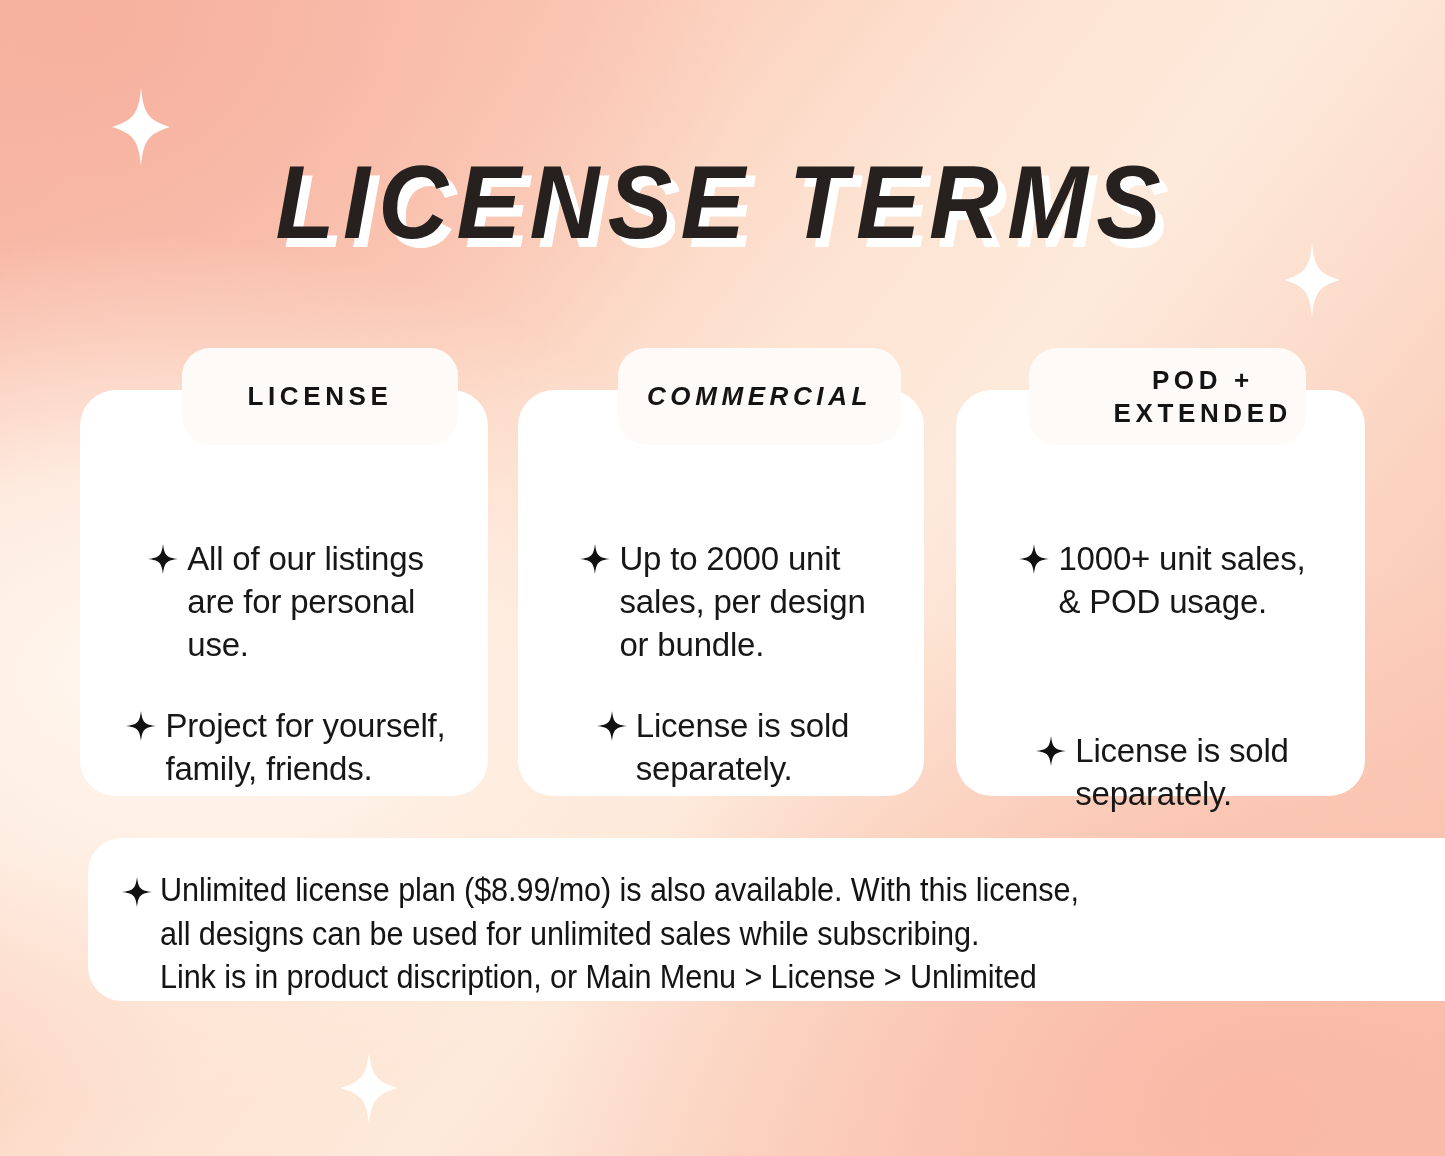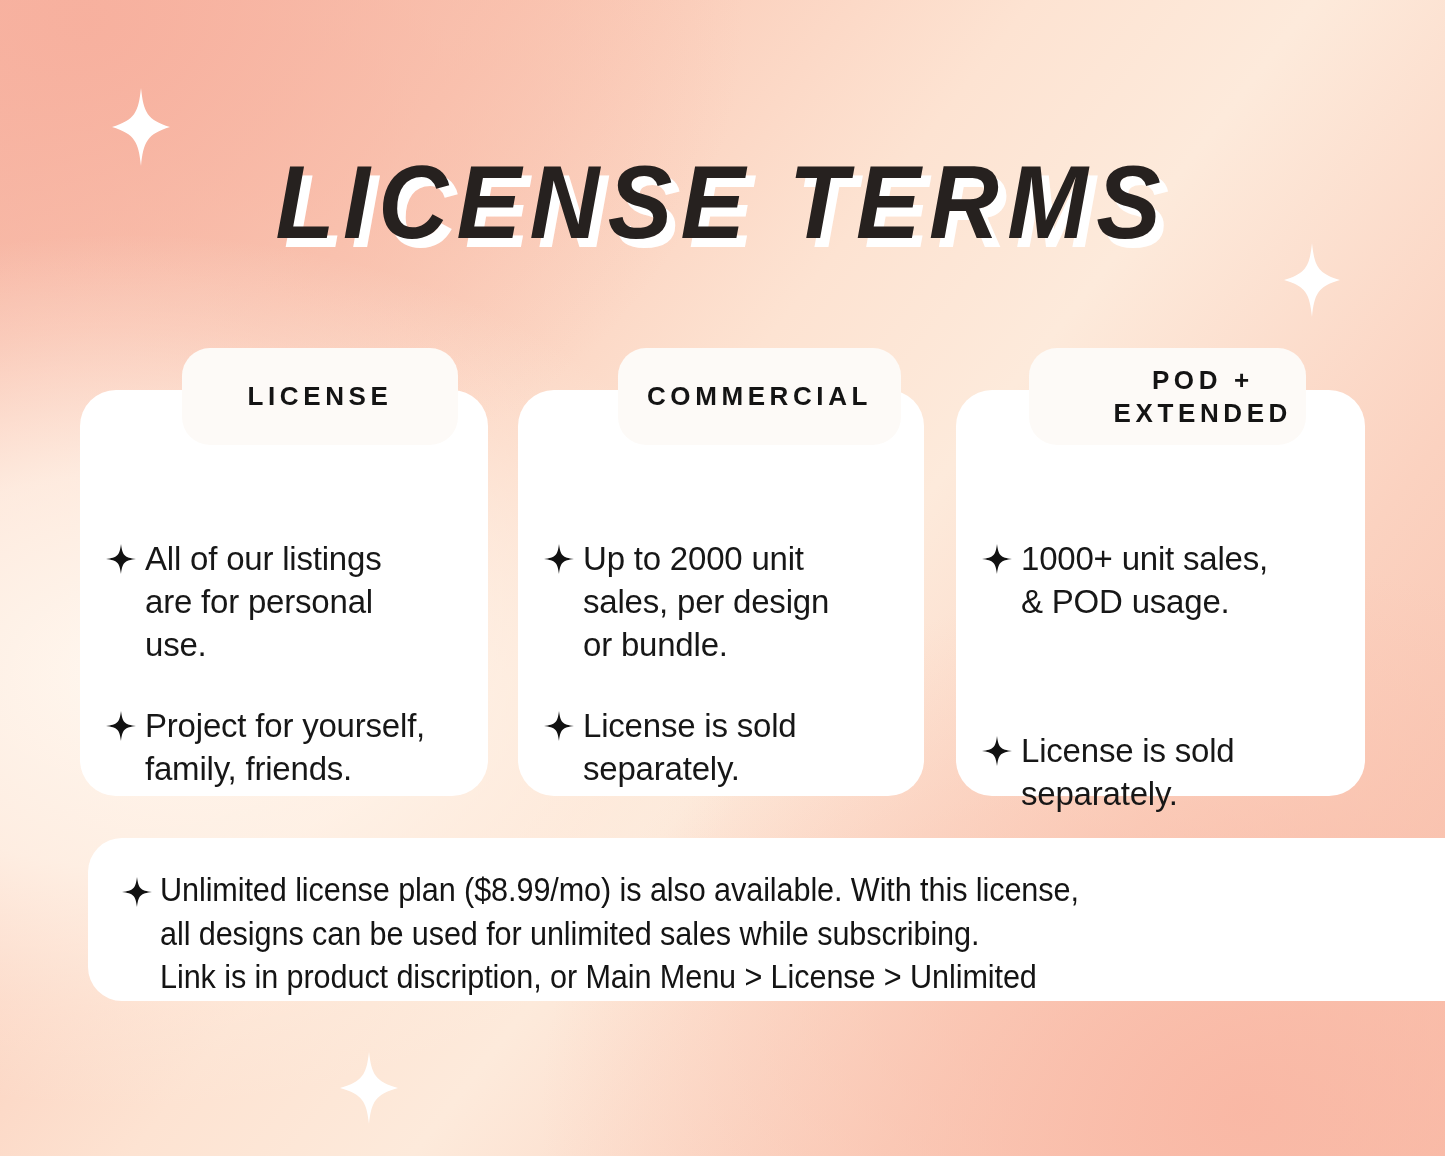--- a/index.html
+++ b/index.html
@@ -82,21 +82,21 @@
     border-radius: 28px;
     display: flex;
     align-items: center;
     justify-content: center;
     text-align: center;
     height: 97px;
     box-sizing: border-box;
     padding: 0 14px;
   }
   .badge.b1 { left: 102px; width: 276px; }
-  .badge.b2 { left: 538px; width: 283px; }
+  .badge.b2 { left: 538px; width: 283px; font-style: italic; }
   .badge.b3 { left: 949px; width: 277px; justify-content: flex-end; }
 
   .badge-text {
     font-family: "Liberation Sans", sans-serif;
     font-weight: bold;
     font-size: 26px;
     letter-spacing: 4.6px;
     color: #141414;
     line-height: 1.25;
     white-space: pre-line;
@@ -107,20 +107,21 @@
     left: 0;
     top: 98px;
     right: 0;
     padding: 50px 22px 0 26px;
     box-sizing: border-box;
   }
   .bullet {
     display: flex;
     align-items: flex-start;
     margin-bottom: 38px;
+    justify-content: center;
   }
   .bullet:last-child { margin-bottom: 8px; }
   .bullet .star {
     flex: 0 0 auto;
     width: 30px;
     margin-right: 9px;
     margin-top: 6px;
   }
   .bullet .star svg { display: block; }
   .bullet .btext {

